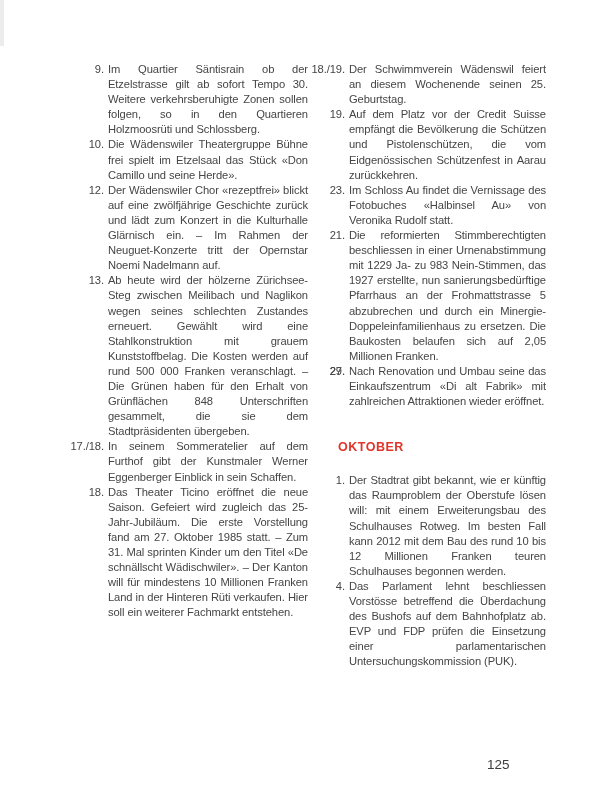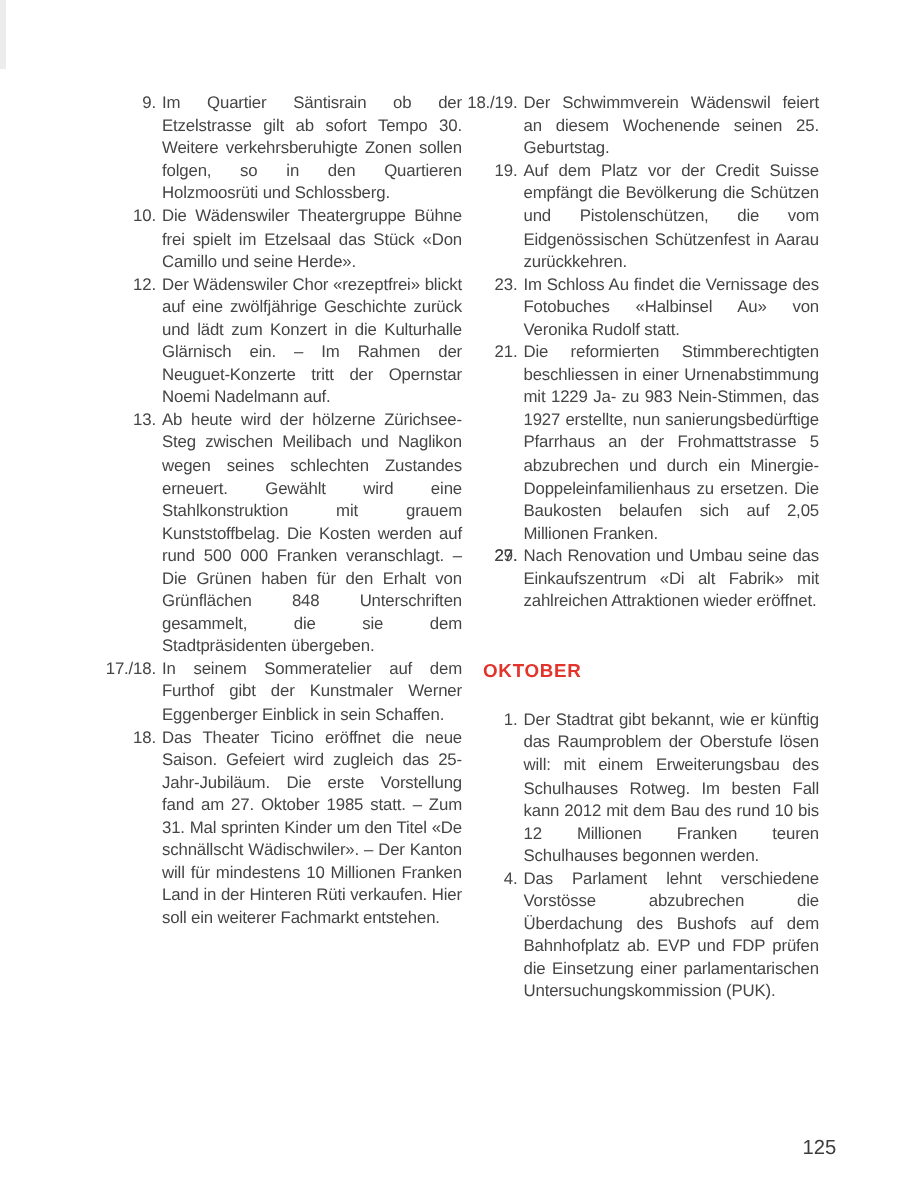--- a/index.html
+++ b/index.html
@@ -36,25 +36,25 @@
   }
   .item-text {
     display: block;
     text-align: justify;
   }
   .month-heading {
     font-size: 12.5px;
     font-weight: bold;
     letter-spacing: 0.5px;
     color: #e2342a;
-    margin: 31px 0 18px 0;
+    margin: 31px 0 18px 16px;
   }
   .page-number {
     position: absolute;
-    left: 535px;
+    left: 487px;
     top: 757px;
     font-size: 13.5px;
     color: #3d3d3d;
   }
 </style>
 </head>
 <body>
 
 <div class="page">
 
@@ -134,20 +134,20 @@
 
     <div>
 
         <div class="item">
           <span class="item-num">1.</span>
           <span class="item-text">Der Stadtrat gibt bekannt, wie er künftig das Raumproblem der Oberstufe lösen will: mit einem Erweiterungsbau des Schulhauses Rotweg. Im besten Fall kann 2012 mit dem Bau des rund 10 bis 12 Millionen Franken teuren Schulhauses begonnen werden.</span>
         </div>
 
         <div class="item">
           <span class="item-num">4.</span>
-          <span class="item-text">Das Parlament lehnt verschiedene Vorstösse abzubrechen die Überdachung des Bushofs auf dem Bahnhofplatz ab. EVP und FDP prüfen die Einsetzung einer parlamentarischen Untersuchungskommission (PUK).</span>
+          <span class="item-text">Das Parlament lehnt beschliessen Vorstösse betreffend die Überdachung des Bushofs auf dem Bahnhofplatz ab. EVP und FDP prüfen die Einsetzung einer parlamentarischen Untersuchungskommission (PUK).</span>
         </div>
       </div>
   </div>
 
   <div class="page-number">125</div>
 
 </div>
 
 </body></html>

